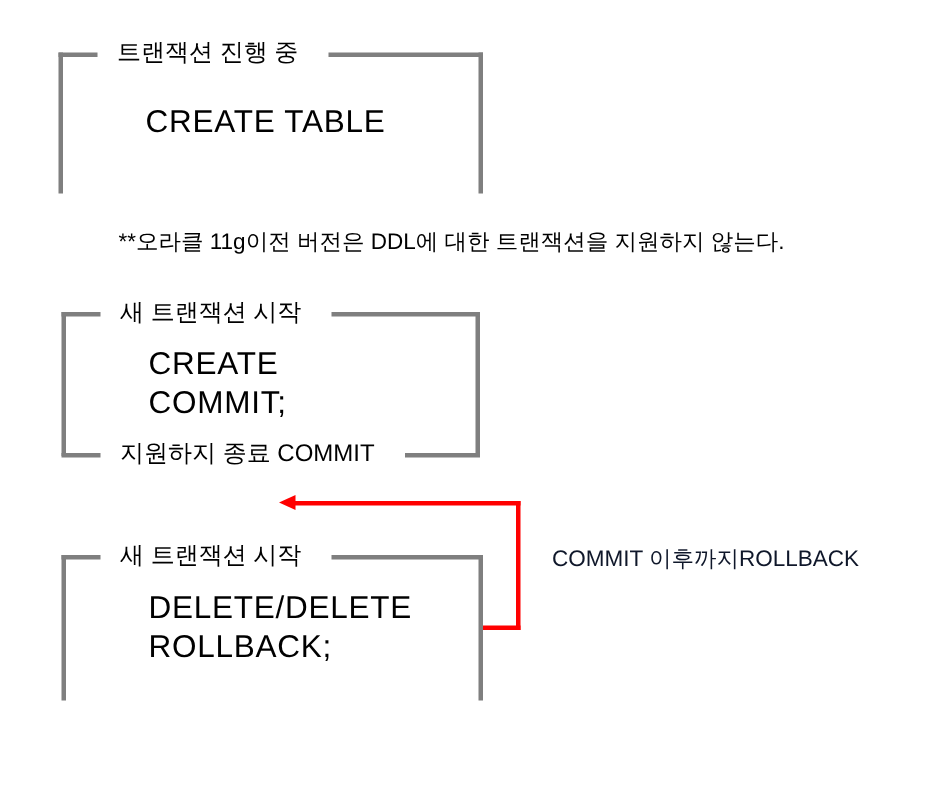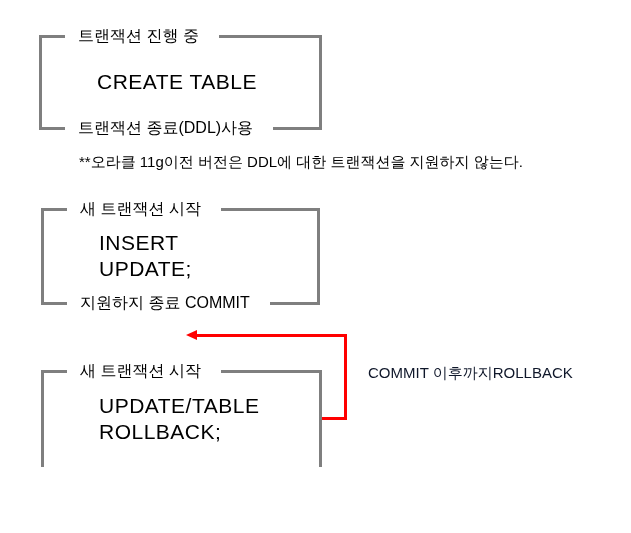--- a/index.html
+++ b/index.html
@@ -113,58 +113,53 @@
     <div class="edge left"></div>
     <div class="edge right"></div>
     <div class="brow top">
       <span class="seg stub"></span>
       <span class="blabel">트랜잭션 진행 중</span>
       <span class="seg fill"></span>
     </div>
     <div class="tx-body">
       <div>CREATE TABLE</div>
     </div>
-    <div class="brow bottom">
-      <span class="seg stub"></span>
-      <span class="blabel">트랜잭션 종료(DDL)사용</span>
-      <span class="seg fill"></span>
-    </div>
   </div>
 
   <div class="note">**오라클 11g이전 버전은 DDL에 대한 트랜잭션을 지원하지 않는다.</div>
 
   <div class="tx-block" style="left:41px; top:209px; width:279px; height:94px;">
     <div class="edge left"></div>
     <div class="edge right"></div>
     <div class="brow top">
       <span class="seg stub"></span>
       <span class="blabel">새 트랜잭션 시작</span>
       <span class="seg fill"></span>
     </div>
     <div class="tx-body">
-      <div>INSERT</div>
-      <div>UPDATE;</div>
+      <div>CREATE</div>
+      <div>COMMIT;</div>
     </div>
     <div class="brow bottom">
       <span class="seg stub"></span>
       <span class="blabel">지원하지 종료 COMMIT</span>
       <span class="seg fill"></span>
     </div>
   </div>
 
   <div class="tx-block" style="left:41px; top:371px; width:281px; height:95px;">
     <div class="edge left"></div>
     <div class="edge right"></div>
     <div class="brow top">
       <span class="seg stub"></span>
       <span class="blabel">새 트랜잭션 시작</span>
       <span class="seg fill"></span>
     </div>
     <div class="tx-body">
-      <div>UPDATE/TABLE</div>
+      <div>DELETE/DELETE</div>
       <div>ROLLBACK;</div>
     </div>
   </div>
 
   <div class="red-seg red-h-top"></div>
   <div class="red-seg red-v"></div>
   <div class="red-seg red-h-bottom"></div>
   <div class="red-arrowhead"></div>
 
   <div class="arrow-label">COMMIT 이후까지ROLLBACK</div>

